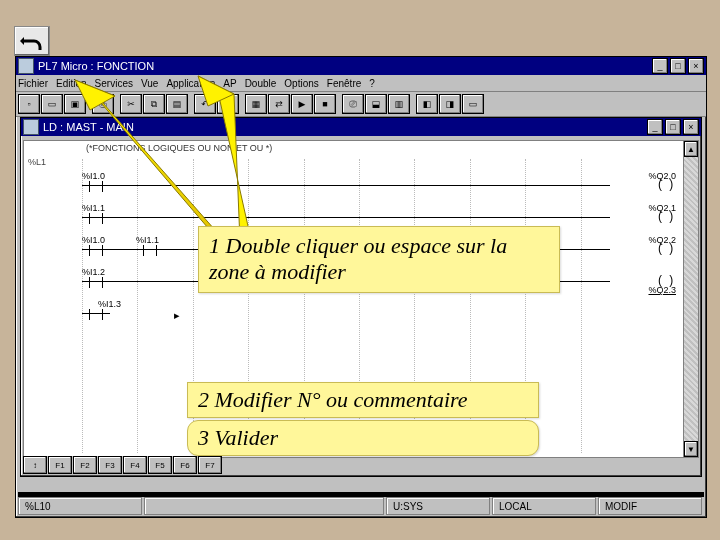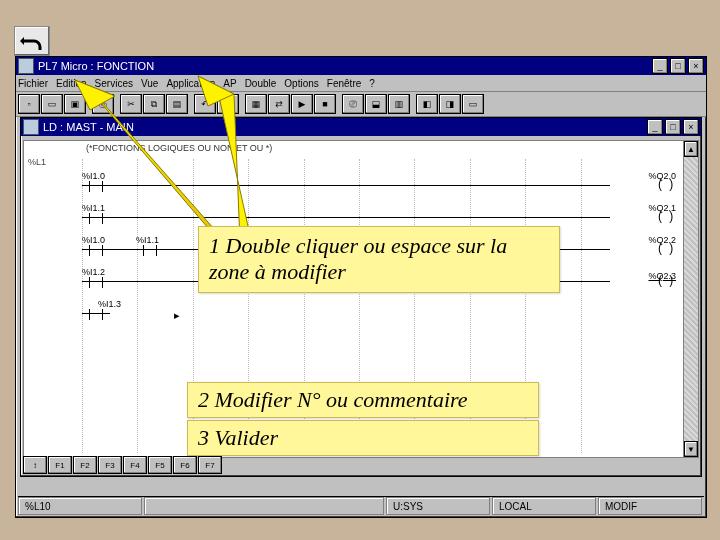--- a/index.html
+++ b/index.html
@@ -34,21 +34,21 @@
   .contact::before,.contact::after{content:"";position:absolute;top:-5px;width:1px;height:11px;background:#000;}
   .contact::before{left:7px;} .contact::after{right:7px;}
   .wire{position:absolute;height:0;border-top:1px solid #000;}
   .coil{position:absolute;width:20px;height:14px;}
   .coil::before{content:"( )";position:absolute;left:0;top:-4px;font:12px Arial;letter-spacing:2px;color:#000;}
   .lab{position:absolute;font:9px Tahoma,Arial;color:#000;}
   
   .palette{position:absolute;left:2px;bottom:2px;height:18px;display:flex;gap:1px;background:#c0c0c0;}
   .pbtn{width:22px;height:16px;border:1px solid #000;box-shadow:inset -1px -1px #808080,inset 1px 1px #fff;background:#c0c0c0;font:8px Arial;display:flex;align-items:center;justify-content:center;}
   
-  .status{position:absolute;left:2px;right:2px;bottom:2px;height:18px;background:#c0c0c0;display:flex;font:10px Tahoma,Arial;border-top:1px solid #000000;}
+  .status{position:absolute;left:2px;right:2px;bottom:2px;height:18px;background:#c0c0c0;display:flex;font:10px Tahoma,Arial;border-top:5px solid #000000;}
   .scell{border:1px solid #808080;box-shadow:inset 1px 1px #fff;padding:1px 6px;margin-right:2px;display:flex;align-items:center;}
   
   .note{position:absolute;background:#fff79a;border:1px solid #c9bb55;font-style:italic;font-family:"Times New Roman",serif;color:#000;padding:6px 10px;font-size:22px;line-height:1.2;box-shadow:1px 1px 2px rgba(0,0,0,.15);}
   .arrow{position:absolute;pointer-events:none;}
   .comment{position:absolute;font:9px "MS Sans Serif",Tahoma,Arial;color:#333;}
   .vscroll{position:absolute;right:2px;top:22px;bottom:18px;width:14px;background:#c0c0c0;border:1px solid #808080;}
   .vscroll .sbtn{height:14px;background:#c0c0c0;border:1px solid #000;box-shadow:inset -1px -1px #808080,inset 1px 1px #fff;font:8px Arial;display:flex;align-items:center;justify-content:center;}
   .vscroll .track{position:absolute;top:16px;bottom:16px;left:0;right:0;background:repeating-linear-gradient(45deg,#d8d8d8 0 2px,#c0c0c0 2px 4px);}
 </style>
 </head>
@@ -161,21 +161,21 @@
         <div class="lab" style="left:112px;top:94px;">%I1.1</div>
         <div class="contact" style="left:112px;top:108px;"></div>
         <div class="wire" style="left:86px;top:108px;width:26px;"></div>
         <div class="wire" style="left:140px;top:108px;width:446px;"></div>
         <div class="lab" style="right:22px;top:94px;">%Q2.2</div>
         <div class="coil" style="right:20px;top:104px;"></div>
 
         <div class="lab" style="left:58px;top:126px;">%I1.2</div>
         <div class="contact" style="left:58px;top:140px;"></div>
         <div class="wire" style="left:86px;top:140px;width:500px;"></div>
-        <div class="lab" style="right:22px;top:130px;text-decoration:underline;">%Q2.3</div>
+        <div class="lab" style="right:22px;top:144px;text-decoration:underline;">%Q2.3</div>
         <div class="coil" style="right:20px;top:136px;"></div>
 
         <div class="lab" style="left:74px;top:158px;">%I1.3</div>
         <div class="contact" style="left:58px;top:172px;"></div>
         <div class="lab" style="left:150px;top:168px;font-size:11px">▸</div>
       </div>
 
       <div class="vscroll">
         <div class="sbtn">▲</div>
         <div class="track"></div>
@@ -213,15 +213,15 @@
     <polygon points="160,170 170,175 35,22 15,8 55,24 30,18" fill="url(#yg)" stroke="#8a7a00" stroke-width="1"></polygon>
     <polygon points="15,8 55,24 30,38" fill="#fff200" stroke="#8a7a00"></polygon>
   </svg>
   <svg class="arrow" style="left:190px;top:72px;width:120px;height:180px" viewBox="0 0 120 180">
     <polygon points="50,170 62,172 28,20 8,4 44,22" fill="#fff200" stroke="#8a7a00" stroke-width="1"></polygon>
     <polygon points="8,4 44,22 18,34" fill="#fff200" stroke="#8a7a00"></polygon>
   </svg>
 
   <div class="note" style="left:198px;top:226px;width:340px;"> 1 Double cliquer ou espace sur la zone à modifier</div>
   <div class="note" style="left:187px;top:382px;width:330px;padding:4px 10px;">2 Modifier N° ou commentaire</div>
-  <div class="note" style="left:187px;top:420px;width:330px;padding:4px 10px;">3 Valider</div>
+  <div class="note" style="left:187px;top:420px;width:330px;padding:4px 10px;border-radius:11px;">3 Valider</div>
 
 </div>
 
 </body></html>

